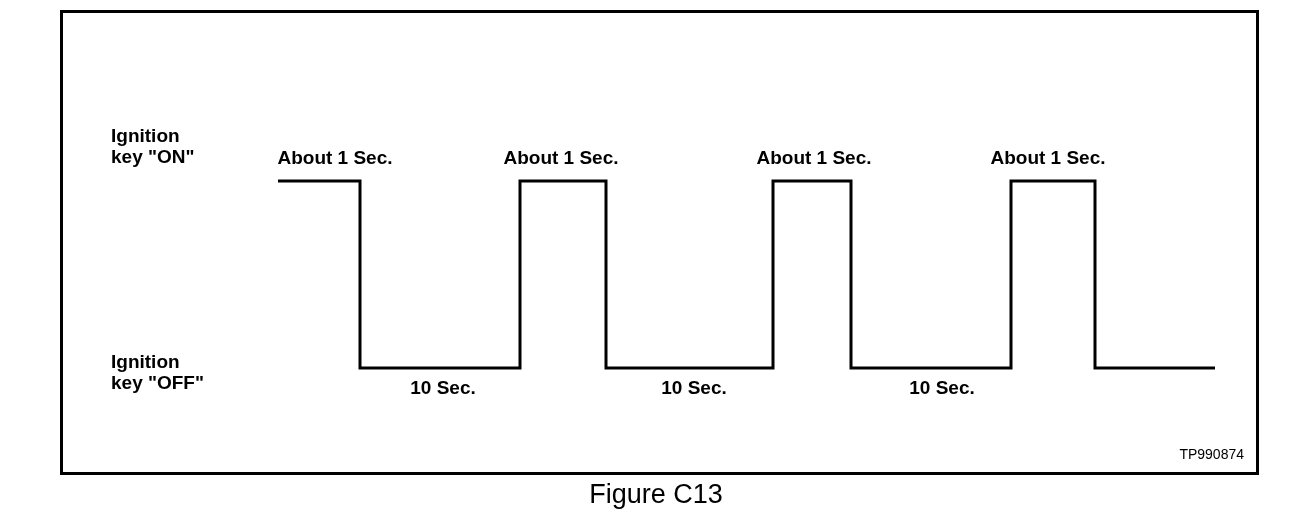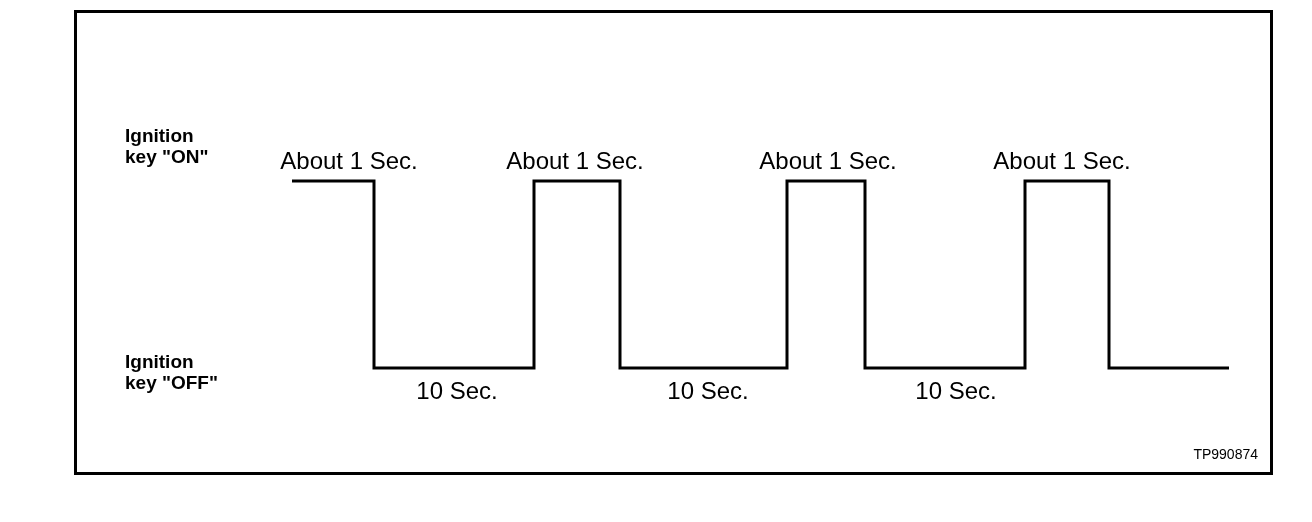--- a/index.html
+++ b/index.html
@@ -11,21 +11,21 @@
     position: relative;
     width: 1312px;
     height: 522px;
     background: #ffffff;
     font-family: "Liberation Sans", sans-serif;
     color: #000000;
     overflow: hidden;
   }
   .frame {
     position: absolute;
-    left: 74px;
+    left: 60px;
     top: 10px;
     width: 1199px;
     height: 465px;
     border: 3px solid #000000;
     box-sizing: border-box;
     background: #ffffff;
   }
   .wave-svg {
     position: absolute;
     left: 0;
@@ -40,22 +40,22 @@
   }
   .sig-label {
     position: absolute;
     font-size: 19px;
     font-weight: bold;
     line-height: 21px;
     white-space: nowrap;
   }
   .pulse-label {
     position: absolute;
-    font-size: 24px;
-    font-weight: normal;
+    font-size: 19px;
+    font-weight: bold;
     white-space: nowrap;
     transform: translateX(-50%);
   }
   .ref-code {
     position: absolute;
     right: 12px;
     top: 433px;
     font-size: 14px;
     font-weight: normal;
   }
@@ -94,13 +94,14 @@
     <div class="pulse-label" style="left:751px; top:134px;">About 1 Sec.</div>
     <div class="pulse-label" style="left:985px; top:134px;">About 1 Sec.</div>
 
     <div class="pulse-label" style="left:380px; top:364px;">10 Sec.</div>
     <div class="pulse-label" style="left:631px; top:364px;">10 Sec.</div>
     <div class="pulse-label" style="left:879px; top:364px;">10 Sec.</div>
 
     <div class="ref-code">TP990874</div>
   </div>
 
+  <div class="caption">Figure C13</div>
 </div>
 
 </body></html>

